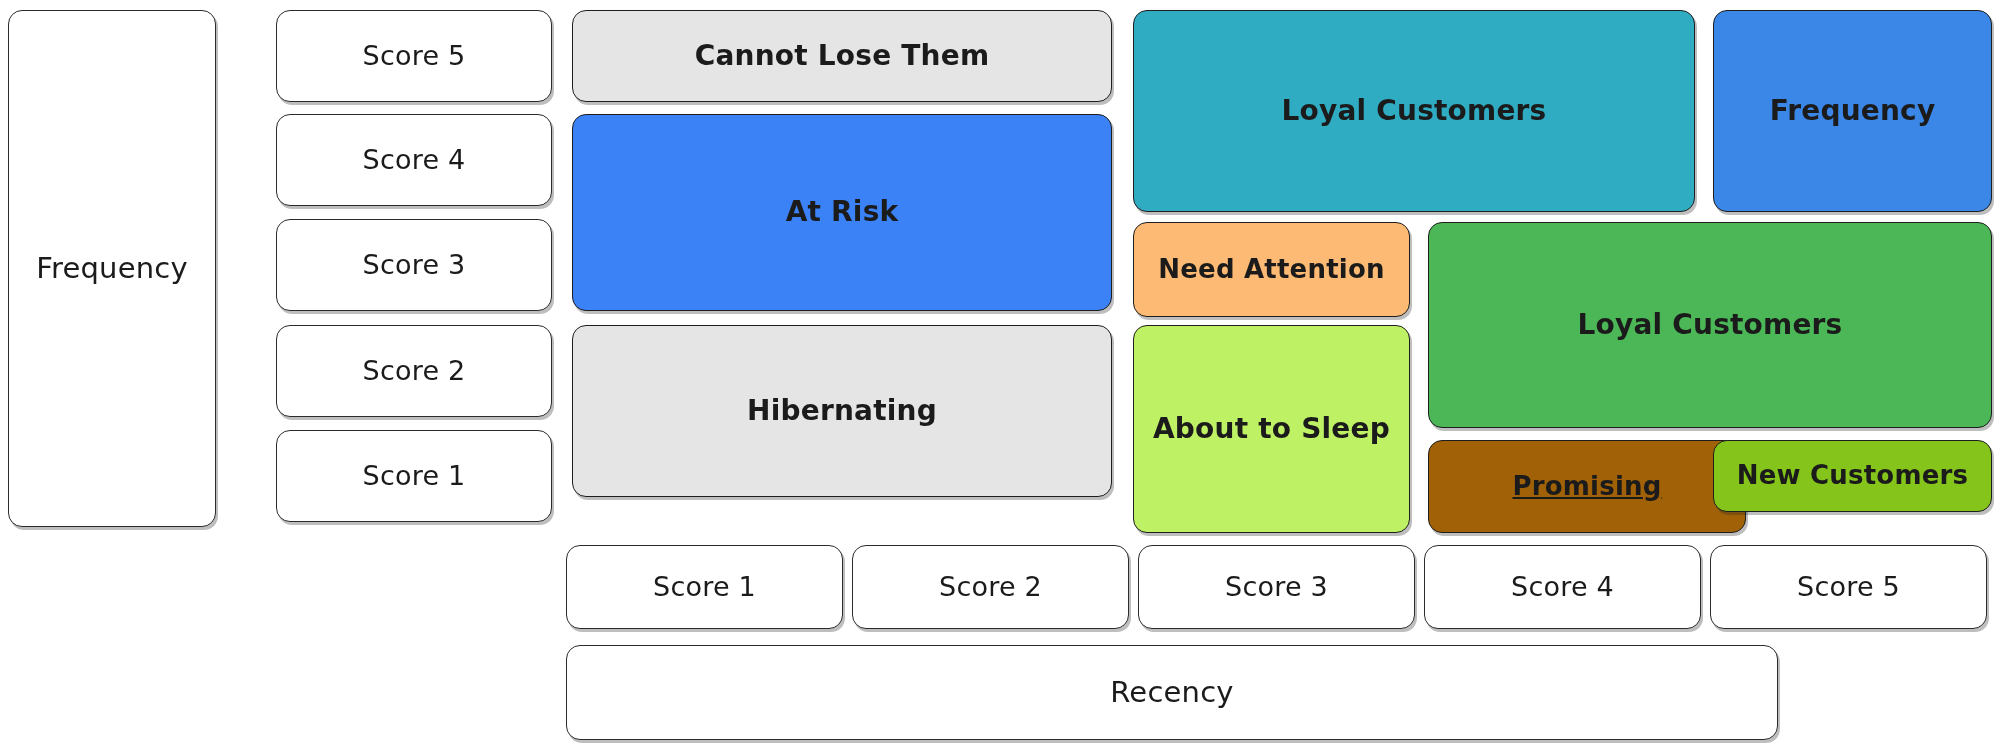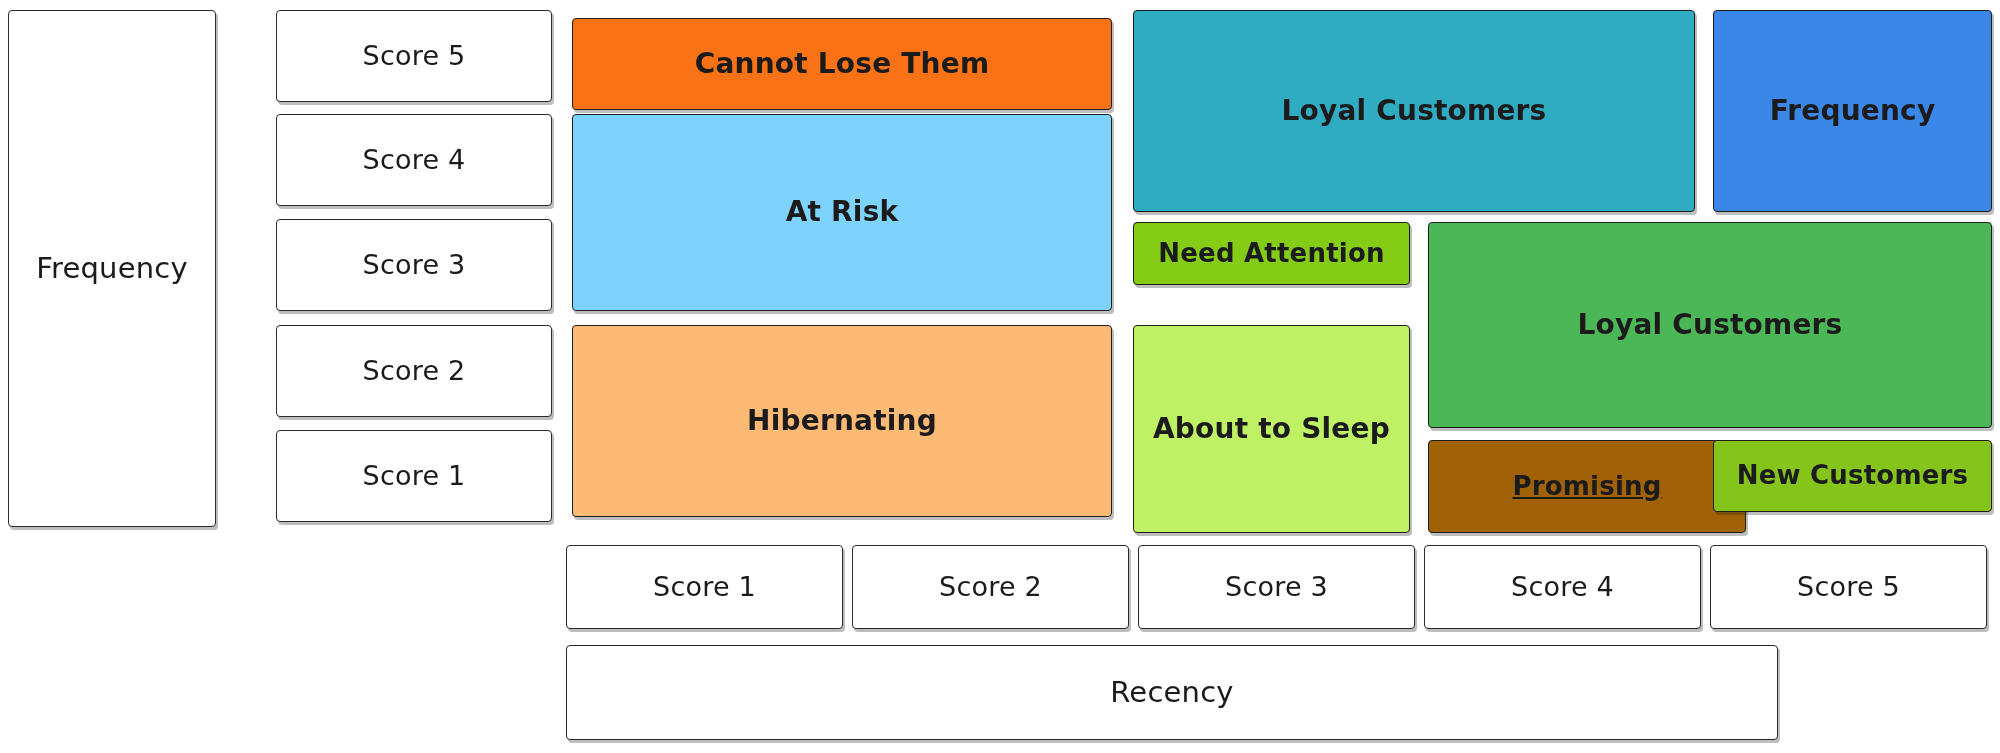--- a/index.html
+++ b/index.html
@@ -18,21 +18,21 @@
     width: 2000px;
     height: 753px;
     background: #ffffff;
   }
 
   
   .box {
     position: absolute;
     box-sizing: border-box;
     border: 1.6px solid #1e1e1e;
-    border-radius: 4px;
+    border-radius: 14px;
     display: flex;
     align-items: center;
     justify-content: center;
     text-align: center;
     color: #1b1b1b;
     font-family: "DejaVu Sans", sans-serif;
     line-height: 1.15;
     letter-spacing: 0.2px;
     box-shadow: 2px 3px 0 rgba(40,40,40,0.30);
   }
@@ -84,41 +84,41 @@
   </div>
 
   <div class="box plain score-label" style="left:276px; top:325px; width:276px; height:92px;">
     <span>Score 2</span>
   </div>
 
   <div class="box plain score-label" style="left:276px; top:430px; width:276px; height:92px;">
     <span>Score 1</span>
   </div>
 
-  <div class="box filled seg-label" style="left:572px; top:10px; width:540px; height:92px; background:#f97316;margin-top:8px;">
+  <div class="box filled seg-label" style="left:572px; top:10px; width:540px; height:92px; background:#e5e5e5;">
     <span>Cannot Lose Them</span>
   </div>
 
-  <div class="box filled seg-label" style="left:572px; top:114px; width:540px; height:197px; background:#7dd3fc;">
+  <div class="box filled seg-label" style="left:572px; top:114px; width:540px; height:197px; background:#3b82f6;">
     <span>At Risk</span>
   </div>
 
-  <div class="box filled seg-label" style="left:572px; top:325px; width:540px; height:192px; background:#fdba74;">
+  <div class="box filled seg-label" style="left:572px; top:325px; width:540px; height:172px; background:#e5e5e5;">
     <span>Hibernating</span>
   </div>
 
   <div class="box filled seg-label" style="left:1133px; top:10px; width:562px; height:202px; background:#2FABC2;">
     <span>Loyal Customers</span>
   </div>
 
   <div class="box filled seg-label" style="left:1713px; top:10px; width:279px; height:202px; background:#3B87E8;">
     <span>Frequency</span>
   </div>
 
-  <div class="box filled seg-label small" style="left:1133px; top:222px; width:277px; height:63px; background:#84cc16;">
+  <div class="box filled seg-label small" style="left:1133px; top:222px; width:277px; height:95px; background:#fdba74;">
     <span>Need Attention</span>
   </div>
 
   <div class="box filled seg-label" style="left:1428px; top:222px; width:564px; height:206px; background:#4CB757;">
     <span>Loyal Customers</span>
   </div>
 
   <div class="box filled seg-label" style="left:1133px; top:325px; width:277px; height:208px; background:#bef264;">
     <span>About to Sleep</span>
   </div>

